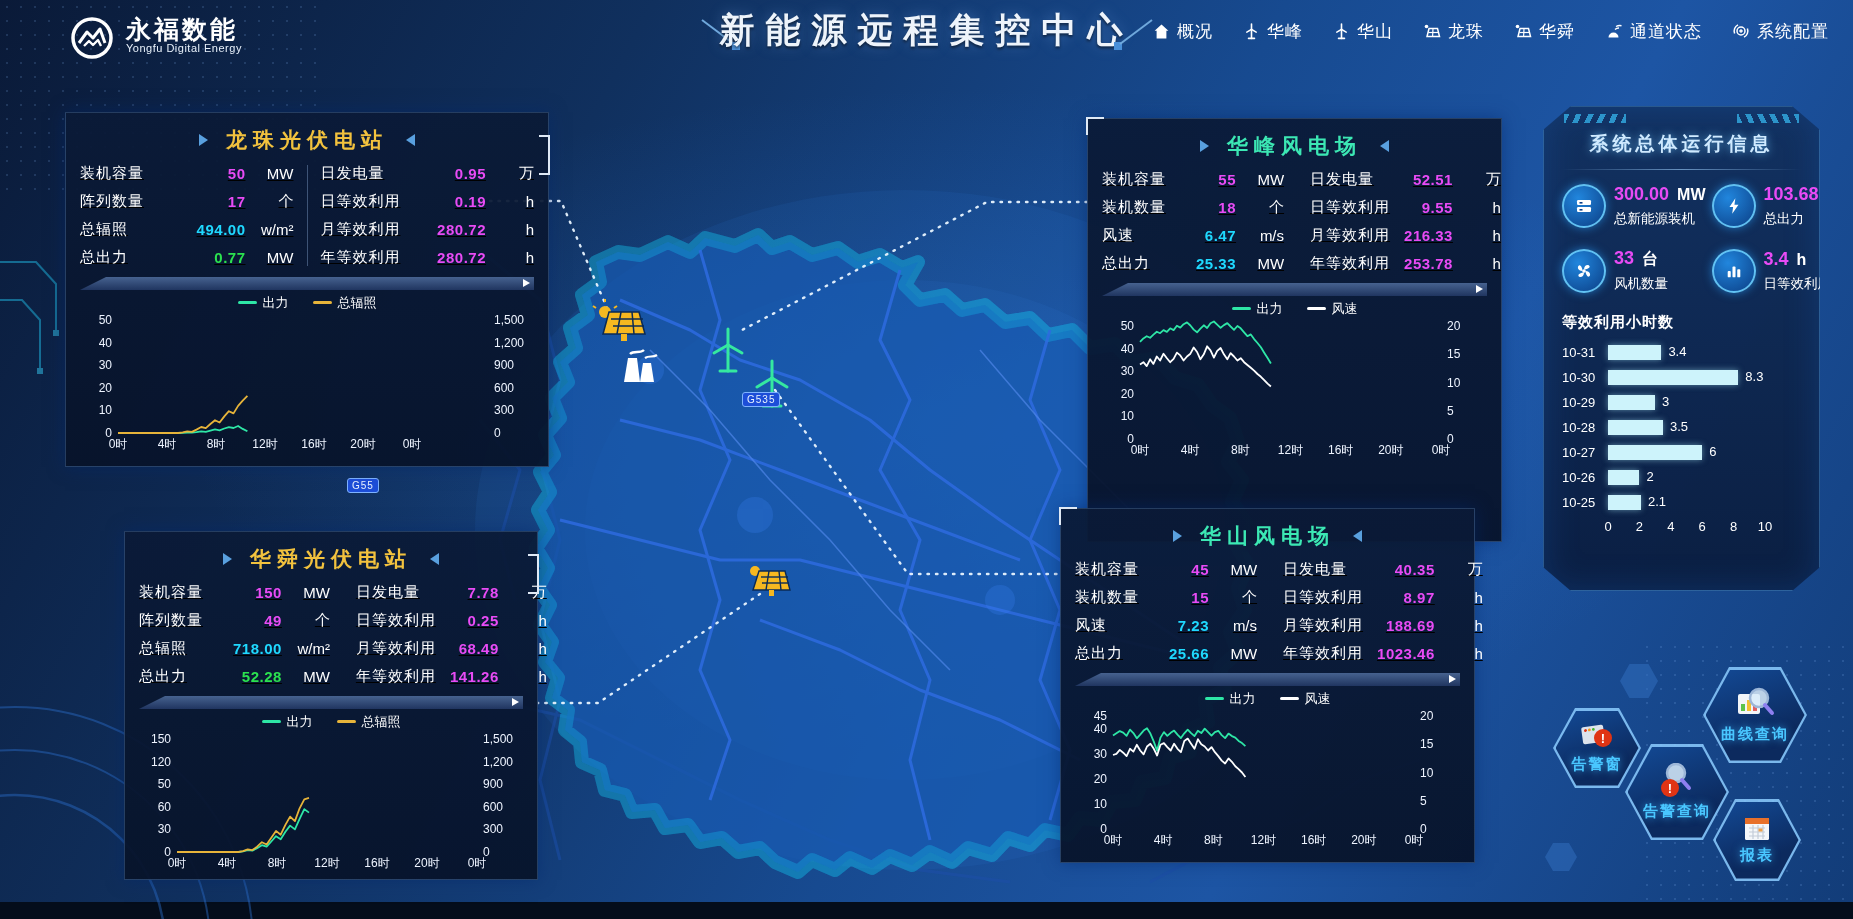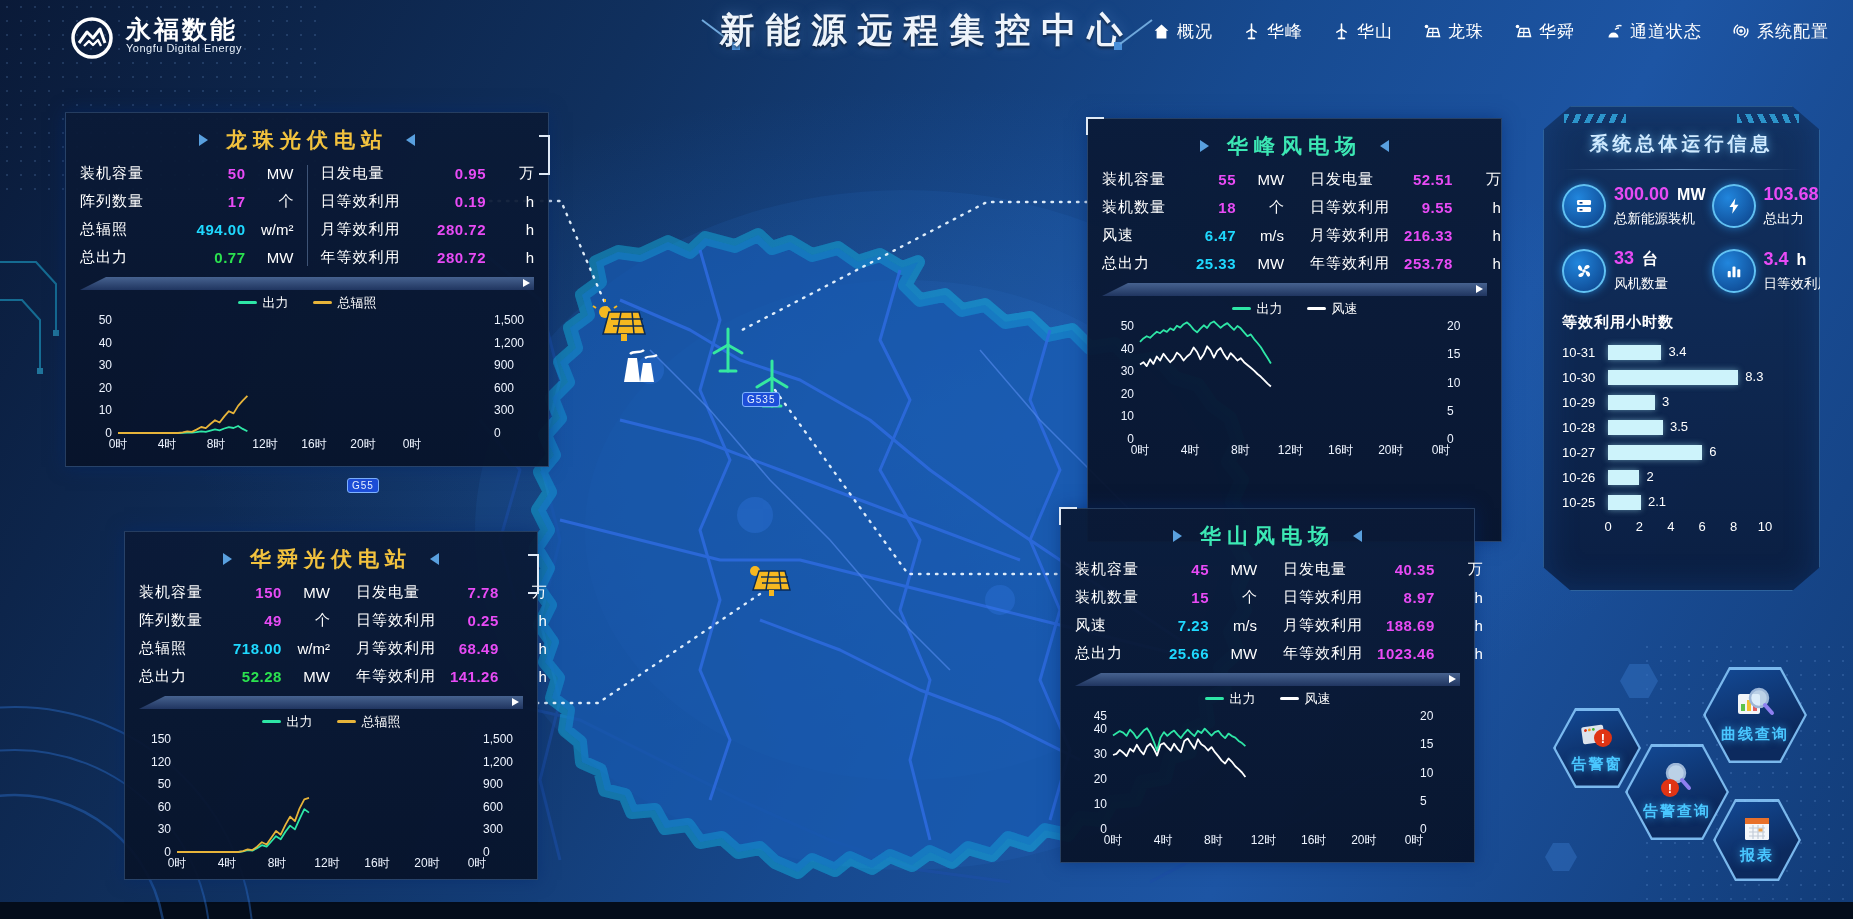--- a/index.html
+++ b/index.html
@@ -34,21 +34,21 @@
     border:1px solid rgba(110,160,220,.30);box-shadow:0 0 16px rgba(0,40,110,.5);}
   .panel.pv::before{content:"";position:absolute;right:-2px;top:22px;width:9px;height:36px;
     border:2px solid #dfe9f5;border-left:none;}
   .panel.wind::before{content:"";position:absolute;left:-2px;top:-2px;width:16px;height:16px;
     border-left:2px solid #dfe9f5;border-top:2px solid #dfe9f5;}
   .ptitle{display:flex;align-items:center;justify-content:center;gap:18px;height:38px;}
   .ptitle h2{margin:0;font-size:21px;font-weight:bold;letter-spacing:6px;}
   .gold{color:#f2c23e;} .tealc{color:#3ce8b4;}
   .tri{width:0;height:0;border-top:6px solid transparent;border-bottom:6px solid transparent;opacity:.95;}
   .tri.r{border-left:9px solid #5ea8e8;} .tri.l{border-right:9px solid #5ea8e8;}
-  .stats{display:flex;margin-top:4px;}
+  .stats{display:flex;margin-top:4px;text-decoration:underline;}
   .scol{flex:1;display:flex;flex-direction:column;gap:7px;}
   .srow{display:flex;align-items:center;height:21px;font-size:15px;}
   .slabel{width:94px;color:#fff;letter-spacing:1px;white-space:nowrap;}
   .sval{flex:1;text-align:right;font-weight:bold;letter-spacing:.5px;}
   .sunit{width:48px;text-align:right;color:#fff;white-space:nowrap;}
   .vdiv{width:1px;background:rgba(160,195,240,.35);margin:2px 13px;}
   [data-color="magenta"]{color:#e84bf5;}
   [data-color="cyan"]{color:#1fd9ff;}
   [data-color="green"]{color:#2be24f;}
   .divbar{height:13px;margin-top:9px;position:relative;

